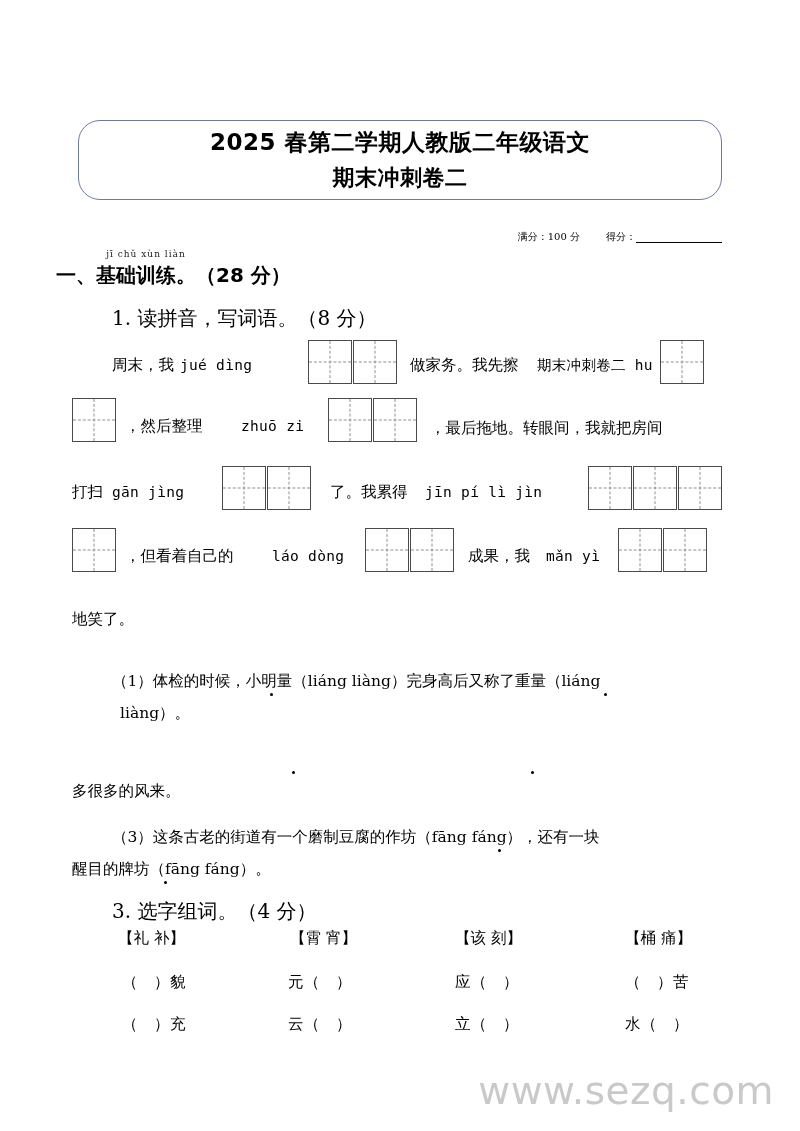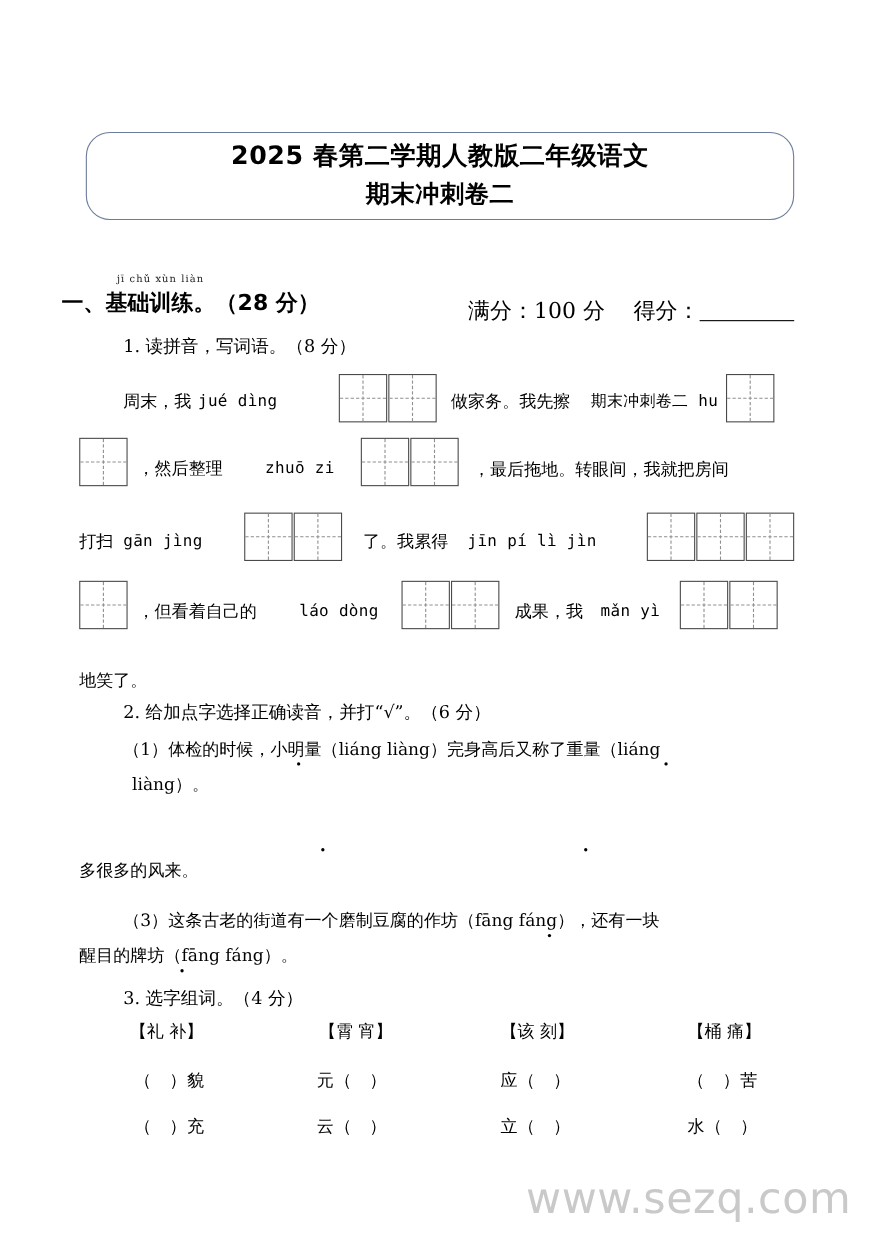--- a/index.html
+++ b/index.html
@@ -50,23 +50,22 @@
   }
   .title-line.two { font-size: 22px; }
 
   
   .score-row {
     position: absolute;
     left: 0;
     top: 230px;
     width: 722px;
     text-align: right;
-    font-size: 20px;
+    font-size: 10px;
     font-family: "DejaVu Serif", "Liberation Serif", serif;
-    margin-top: 39px;
   }
   .score-row .full { margin-right: 26px; }
   .score-blank {
     display: inline-block;
     width: 86px;
     border-bottom: 1.4px solid #000;
     vertical-align: -3px;
   }
 
   
@@ -99,21 +98,21 @@
 
   
   .txt {
     position: absolute;
     font-size: 15.5px;
     line-height: 1;
     white-space: nowrap;
   }
   .q-label {
     position: absolute;
-    font-size: 16px;
+    font-size: 20px;
     white-space: nowrap;
   }
   .hanzi { font-family: "DejaVu Serif", "Liberation Serif", serif; }
   .py {
     font-family: "DejaVu Sans Mono", "Liberation Mono", monospace;
     font-size: 14.5px;
     letter-spacing: 0.3px;
   }
 
   
@@ -252,21 +251,20 @@
   </div>
   <div class="txt hanzi" style="left:468px; top:549px;">成果，我</div>
   <div class="txt py" style="left:546px; top:549px;">mǎn  yì</div>
   <div class="grid-group" style="left:618px; top:528px;">
     <div class="cell"></div>
     <div class="cell"></div>
   </div>
 
   <div class="txt hanzi" style="left:72px; top:612px;">地笑了。</div>
 
-  <div class="q-label" style="left:112px; top:638px;">2. 给加点字选择正确读音，并打“√”。（6 分）</div>
 
   <div class="txt hanzi" style="left:112px; top:674px;">（1）体检的时候，小明量（liáng liàng）完身高后又称了重量（liáng</div>
   <div class="emph-dot" style="left:270px; top:693px;"></div>
   <div class="emph-dot" style="left:604px; top:693px;"></div>
   <div class="txt hanzi" style="left:72px; top:706px;margin-left:48px;">liàng）。</div>
 
   <div class="emph-dot" style="left:292px; top:771px;"></div>
   <div class="emph-dot" style="left:531px; top:771px;"></div>
   <div class="txt hanzi" style="left:72px; top:784px;">多很多的风来。</div>
 

